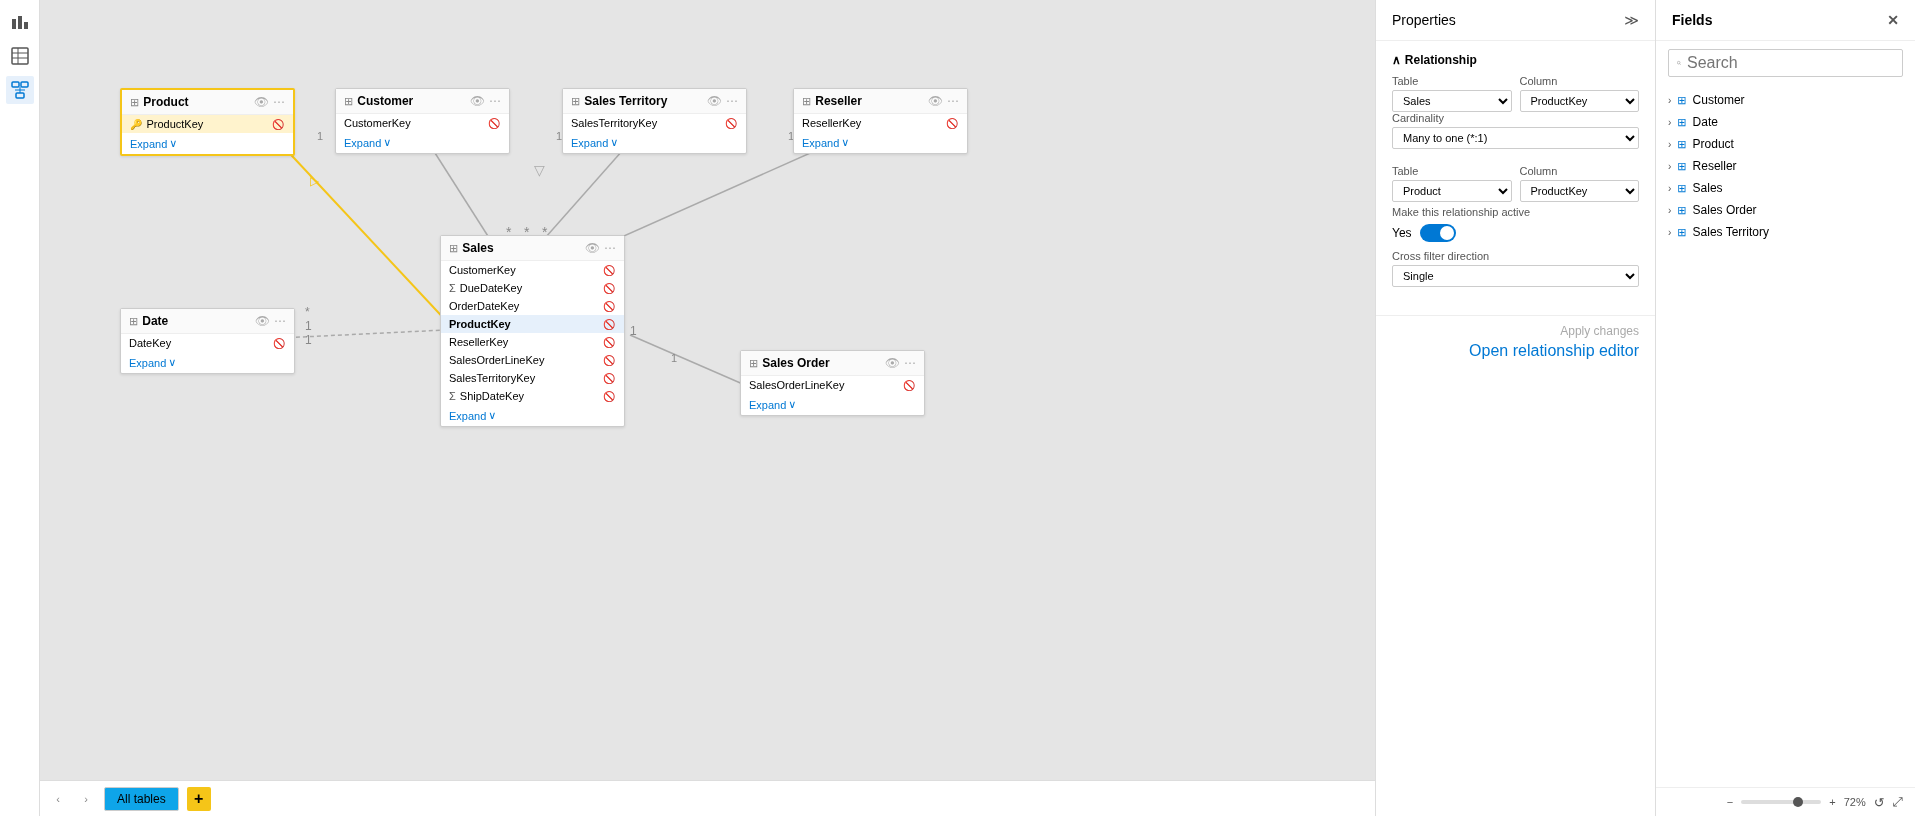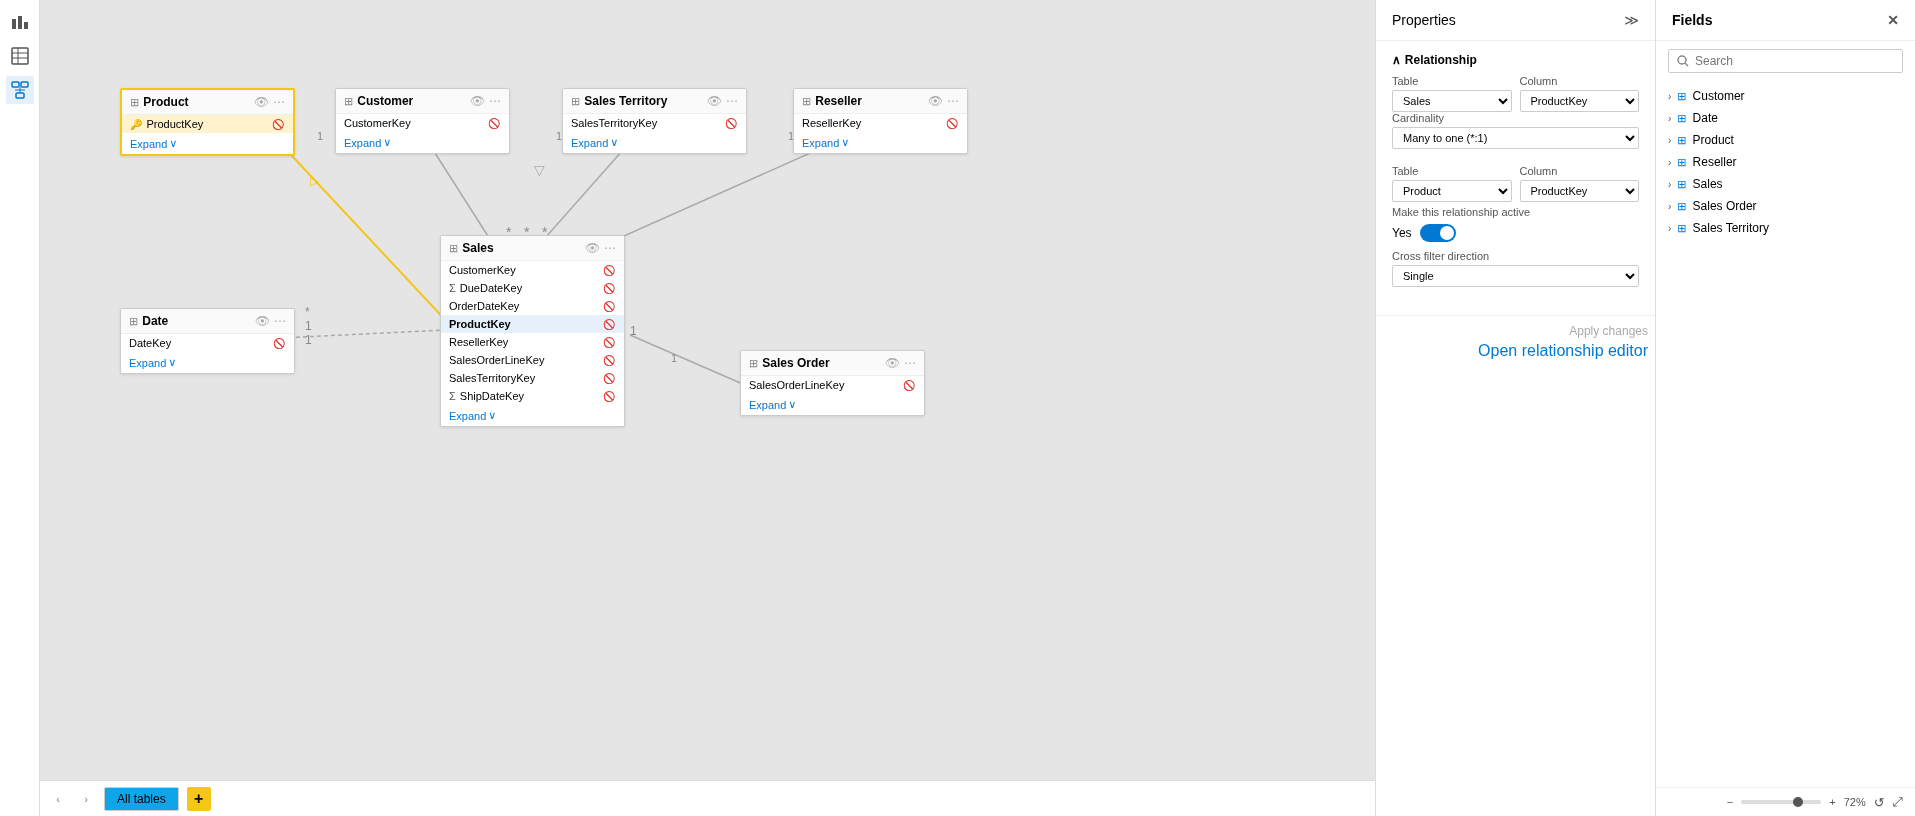--- a/index.html
+++ b/index.html
@@ -224,21 +224,21 @@
     .toggle-knob {
       position: absolute;
       right: 2px;
       top: 2px;
       width: 14px;
       height: 14px;
       background: #fff;
       border-radius: 50%;
     }
     .prop-actions {
-      padding: 8px 7px;
+      padding: 8px 16px;
       display: flex;
       flex-direction: column;
       align-items: flex-end;
       gap: 4px;
     }
     .apply-changes-btn {
       color: #aaa;
       font-size: 12px;
       cursor: pointer;
     }
@@ -275,21 +275,21 @@
       align-items: center;
       margin: 8px 12px;
       border: 1px solid #ccc;
       border-radius: 2px;
       padding: 4px 8px;
       gap: 6px;
     }
     .fields-search input {
       border: none;
       outline: none;
-      font-size: 12px;
+      font-size: 16px;
       flex: 1;
     }
     .fields-list {
       flex: 1;
       overflow-y: auto;
       padding: 4px 0;
     }
     .field-group {
       display: flex;
       align-items: center;

